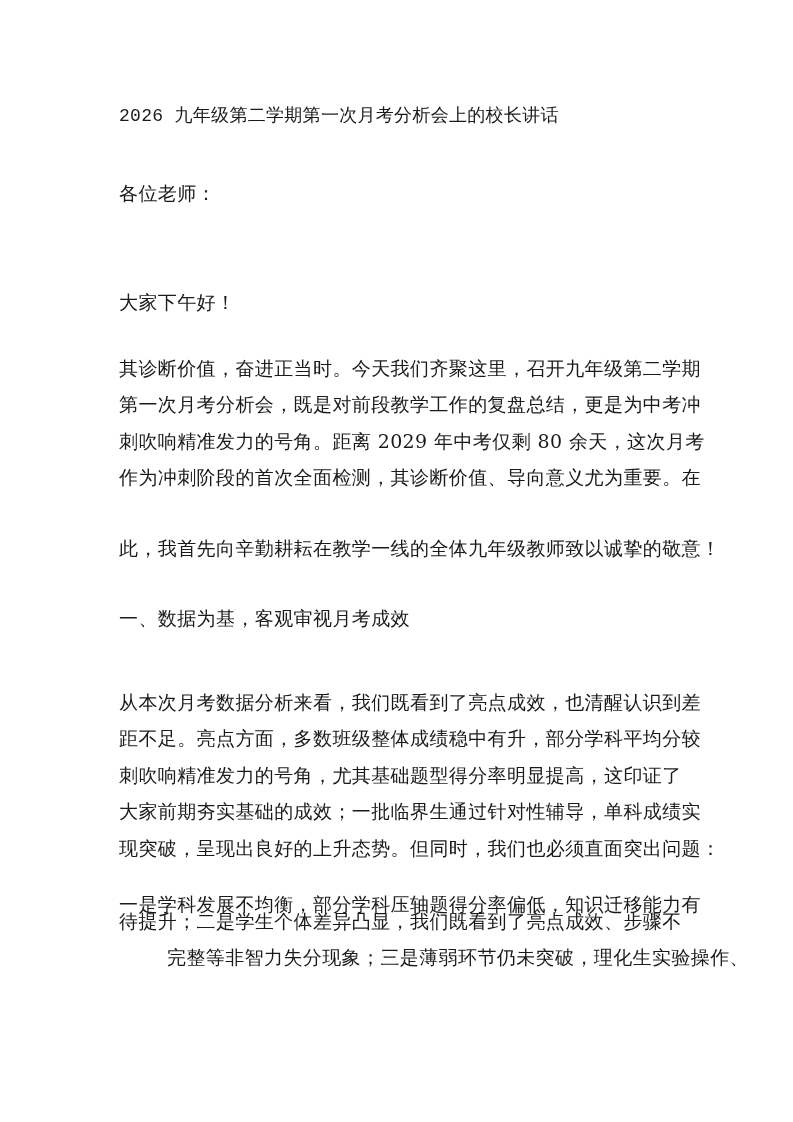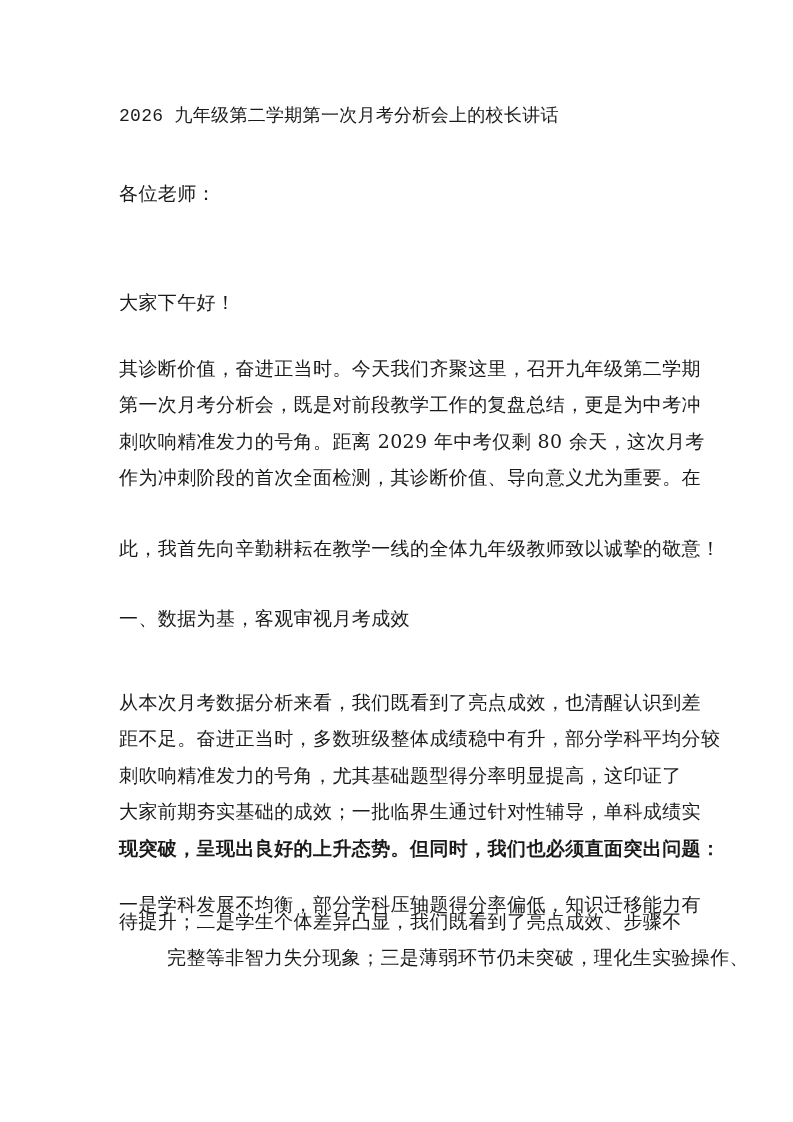--- a/index.html
+++ b/index.html
@@ -59,22 +59,22 @@
     <div class="line para-line" style="top:392px;">第一次月考分析会，既是对前段教学工作的复盘总结，更是为中考冲</div>
     <div class="line para-line" style="top:429px;">刺吹响精准发力的号角。距离 2029 年中考仅剩 80 余天，这次月考</div>
     <div class="line para-line" style="top:465px;">作为冲刺阶段的首次全面检测，其诊断价值、导向意义尤为重要。在</div>
     <div class="line para-line last" style="top:502px;margin-top:34px;">此，我首先向辛勤耕耘在教学一线的全体九年级教师致以诚挚的敬意！</div>
   </div>
 
   <div class="line" style="top:606px;text-align:right;">一、数据为基，客观审视月考成效</div>
 
   <div>
     <div class="line para-line" style="top:690px;">从本次月考数据分析来看，我们既看到了亮点成效，也清醒认识到差</div>
-    <div class="line para-line" style="top:726px;">距不足。奋进正当时，多数班级整体成绩稳中有升，部分学科平均分较</div>
+    <div class="line para-line" style="top:726px;">距不足。亮点方面，多数班级整体成绩稳中有升，部分学科平均分较</div>
     <div class="line para-line" style="top:763px;">刺吹响精准发力的号角，尤其基础题型得分率明显提高，这印证了</div>
     <div class="line para-line" style="top:799px;">大家前期夯实基础的成效；一批临界生通过针对性辅导，单科成绩实</div>
-    <div class="line para-line" style="top:836px;font-weight:bold;">现突破，呈现出良好的上升态势。但同时，我们也必须直面突出问题：</div>
+    <div class="line para-line" style="top:836px;">现突破，呈现出良好的上升态势。但同时，我们也必须直面突出问题：</div>
     <div class="line para-line" style="top:872px;margin-top:20px;">一是学科发展不均衡，部分学科压轴题得分率偏低，知识迁移能力有</div>
     <div class="line para-line" style="top:909px;">待提升；二是学生个体差异凸显，我们既看到了亮点成效、步骤不</div>
     <div class="line para-line" style="top:945px;margin-left:48px;">完整等非智力失分现象；三是薄弱环节仍未突破，理化生实验操作、</div>
   </div>
 
 </div>
 
 </body></html>

